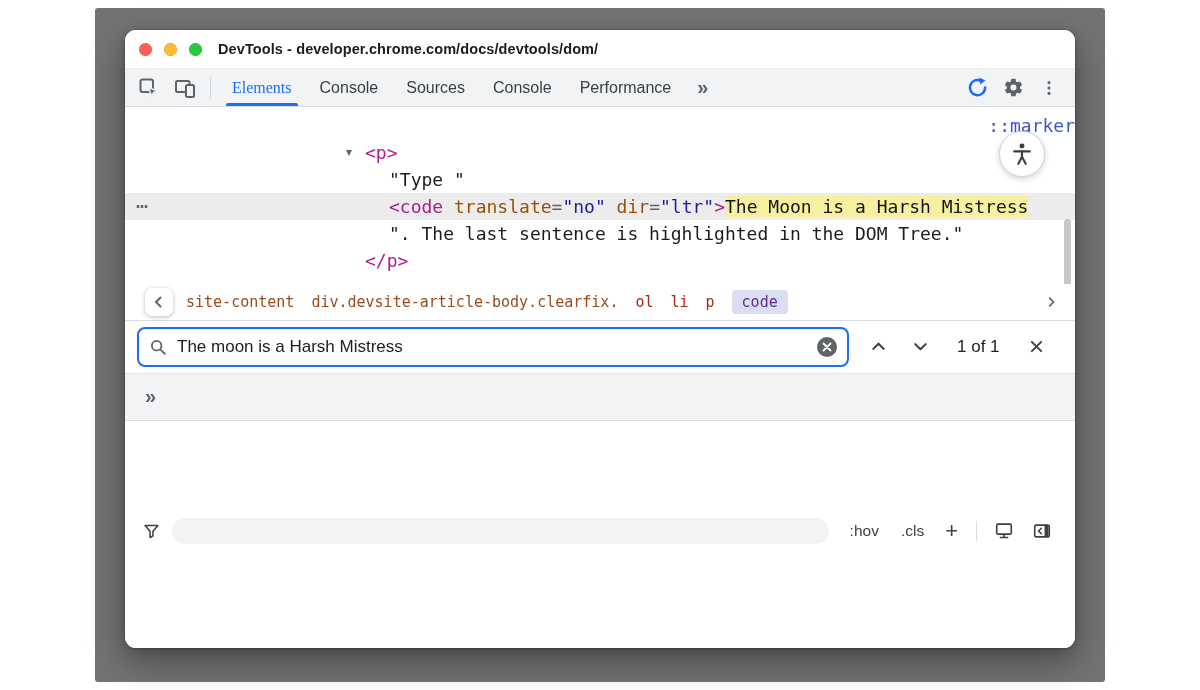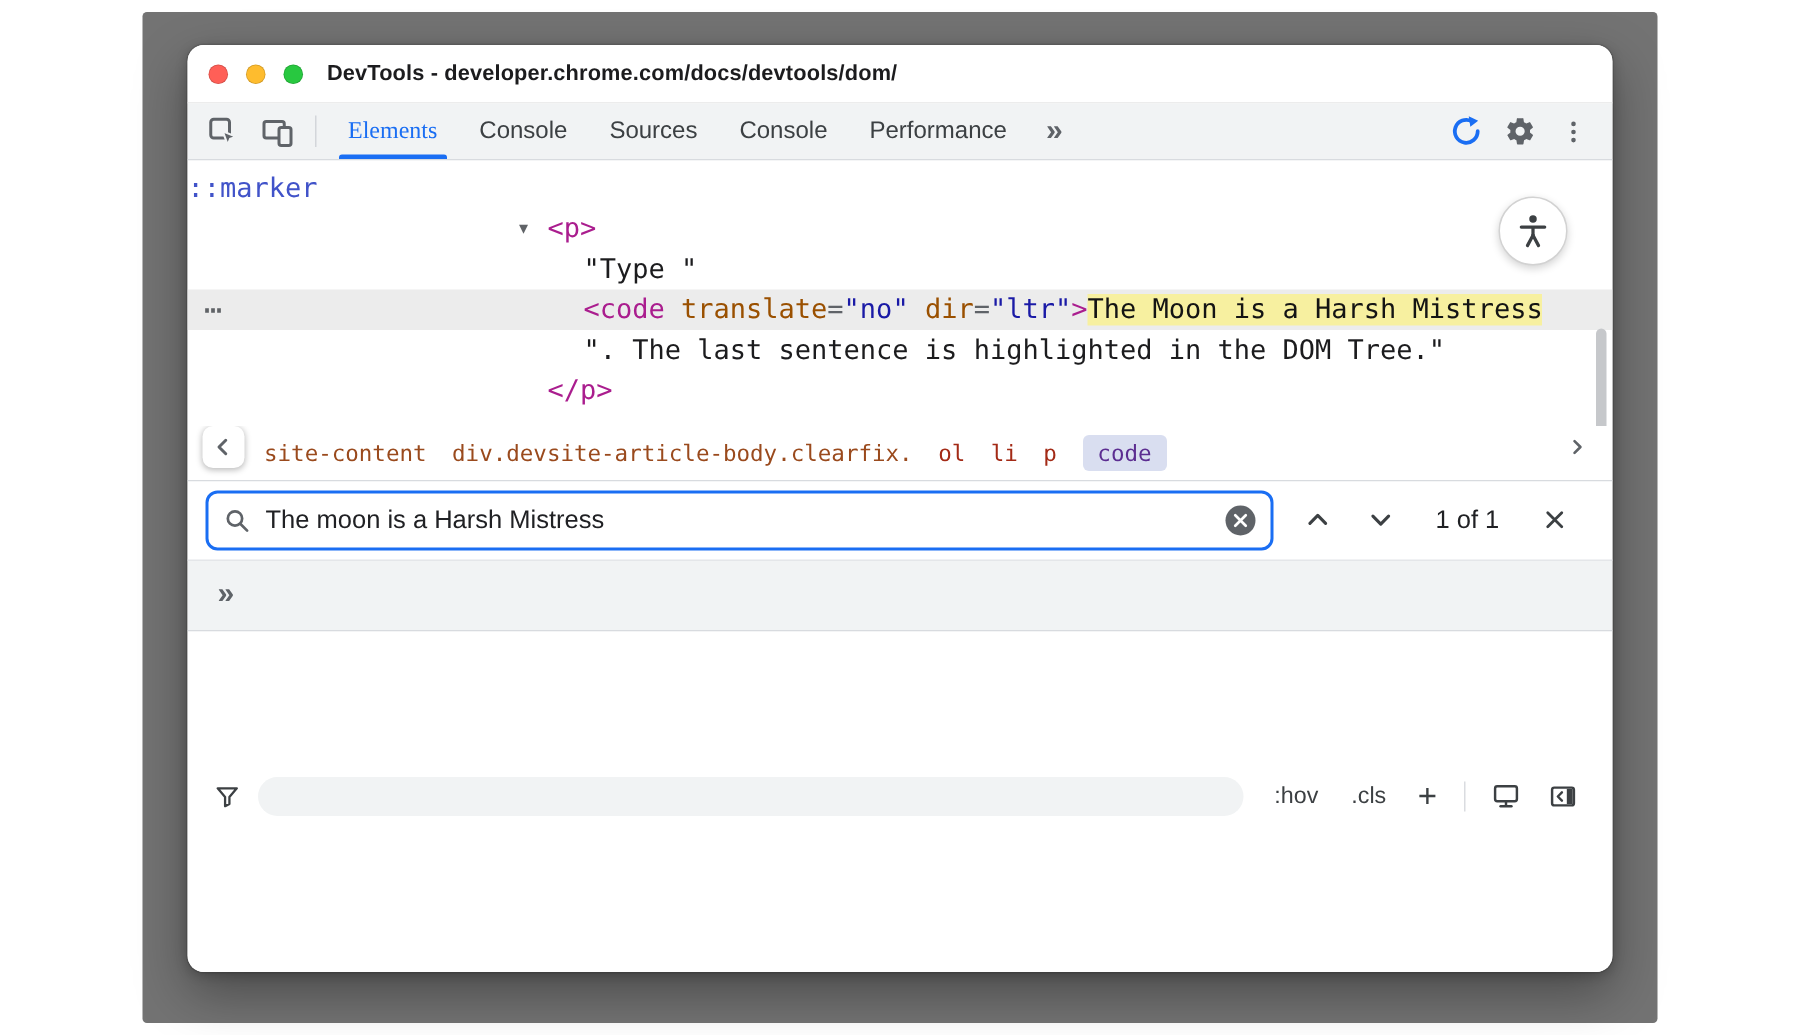--- a/index.html
+++ b/index.html
@@ -43,21 +43,21 @@
   .tk-punct{color:#5f6368;}
   .tk-val{color:var(--val,#1a1aa6);}
   .tk-text{color:#1c1c1e;}
   .tk-pseudo{color:var(--pseudo,#4153c9);}
   .tk-gray{color:#8a8a8a;}
   .tk-var{color:#8a8a8a;font-style:italic;}
   .tk-hl{background:var(--hl,#f7f0a0);color:#141414;}
   .a11y-btn{position:absolute;top:24px;right:30px;width:44px;height:44px;border-radius:50%;background:#fff;border:1px solid #d2d2d2;box-shadow:0 2px 6px rgba(0,0,0,.18);display:flex;align-items:center;justify-content:center;cursor:pointer;}
   .vscroll{position:absolute;right:4px;top:112px;width:7px;height:72px;border-radius:4px;background:#c6c8cb;cursor:pointer;}
   
-  .crumbbar{flex:0 0 36px;background:#fff;border-bottom:1px solid #d8dbdf;display:flex;padding:0 10px 0 10px;font-family:"DejaVu Sans Mono",monospace;font-size:15px;}
+  .crumbbar{flex:0 0 36px;background:#fff;border-bottom:1px solid #d8dbdf;display:flex;align-items:center;padding:0 10px 0 20px;font-family:"DejaVu Sans Mono",monospace;font-size:15px;}
   .crumb-scroll{width:28px;height:28px;border-radius:7px;display:flex;align-items:center;justify-content:center;cursor:pointer;background:#fff;flex:0 0 auto;}
   .crumb-scroll.left{box-shadow:0 1px 4px rgba(0,0,0,.28);margin-right:13px;}
   .crumb-scroll.right{margin-left:auto;box-shadow:none;}
   .crumbs{display:flex;align-items:center;gap:17px;white-space:nowrap;overflow:hidden;}
   .crumb{cursor:pointer;}
   .crumb.path{color:#9a4a1d;}
   .crumb.tag{color:#a32a16;}
   .crumb.selected{background:#d9def0;color:#5c2d91;padding:3px 10px;border-radius:4px;}
   
   .searchrow{flex:0 0 52px;display:flex;align-items:center;padding:0 10px 0 12px;border-bottom:1px solid #e4e6e9;background:#fff;}
@@ -133,21 +133,21 @@
             <circle cx="10" cy="4" r="1.7"></circle>
               <circle cx="10" cy="10" r="1.7"></circle>
               <circle cx="10" cy="16" r="1.7"></circle>
           </svg>
         </div>
       </div>
     </div>
 
     <div class="dom-panel">
       <div id="dom-tree">
-          <div class="dom-row" style=""><span class="tk-pseudo">::marker</span></div>
+          <div class="dom-row" style=" text-align: right;"><span class="tk-pseudo">::marker</span></div>
           <div class="dom-row" style="padding-left: 240px;"><span class="arrow" style="left: 221px;">▾</span><span class="tk-tag">&lt;p&gt;</span></div>
           <div class="dom-row" style="padding-left: 264px;"><span class="tk-text">"Type "</span></div>
           <div class="dom-row sel" style="padding-left: 264px;"><span class="gutter">⋯</span><span class="tk-tag">&lt;code</span><span class="tk-attr"> translate</span><span class="tk-punct">=</span><span class="tk-val">"no"</span><span class="tk-attr"> dir</span><span class="tk-punct">=</span><span class="tk-val">"ltr"</span><span class="tk-tag">&gt;</span><span class="tk-hl">The Moon is a Harsh Mistress</span></div>
           <div class="dom-row" style="padding-left: 264px;"><span class="tk-text">". The last sentence is highlighted in the DOM Tree."</span></div>
           <div class="dom-row" style="padding-left: 240px;"><span class="tk-tag">&lt;/p&gt;</span></div>
         </div>
       <div class="a11y-btn">
         <svg width="26" height="26" viewBox="0 0 24 24">
           <circle cx="12" cy="4.6" r="2.3" fill="#3c4043"></circle>
           <path d="M4.8 9.6 L19.2 9.6" stroke="#3c4043" stroke-width="2" stroke-linecap="round" fill="none"></path>

